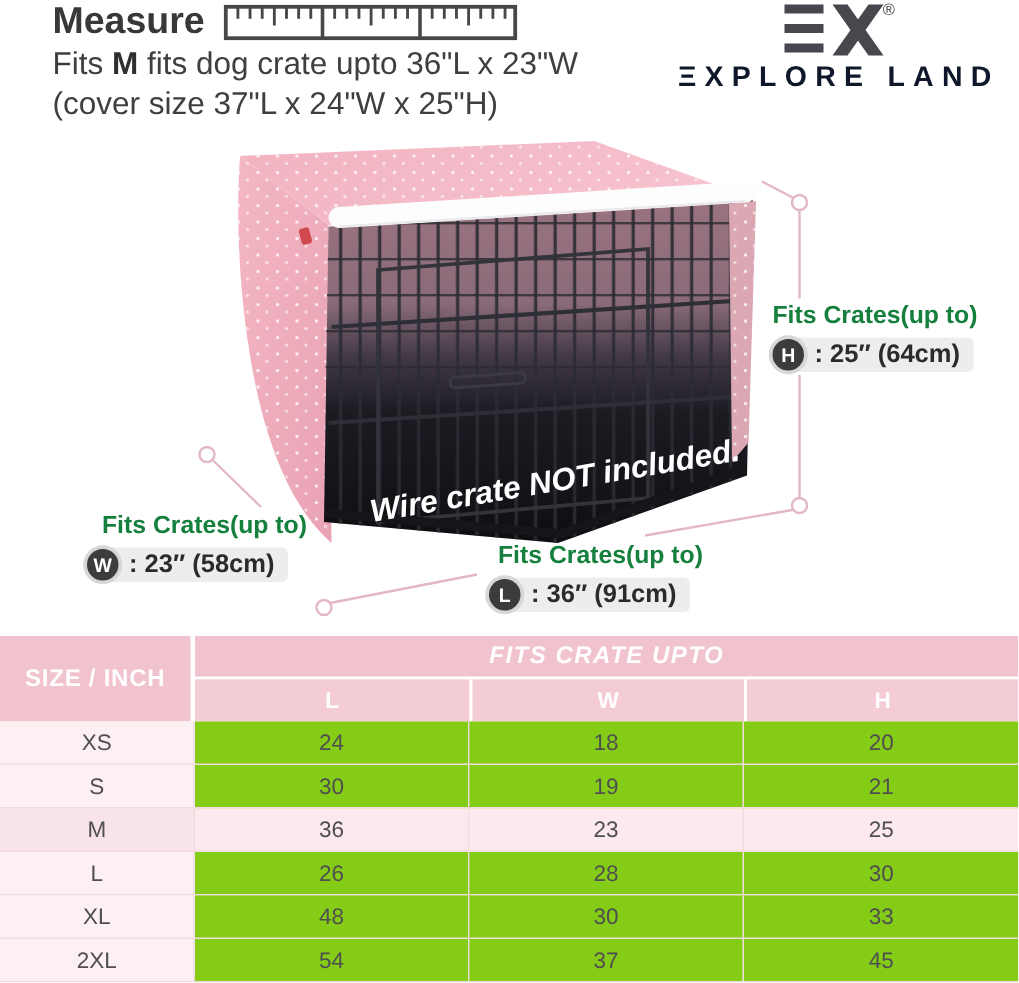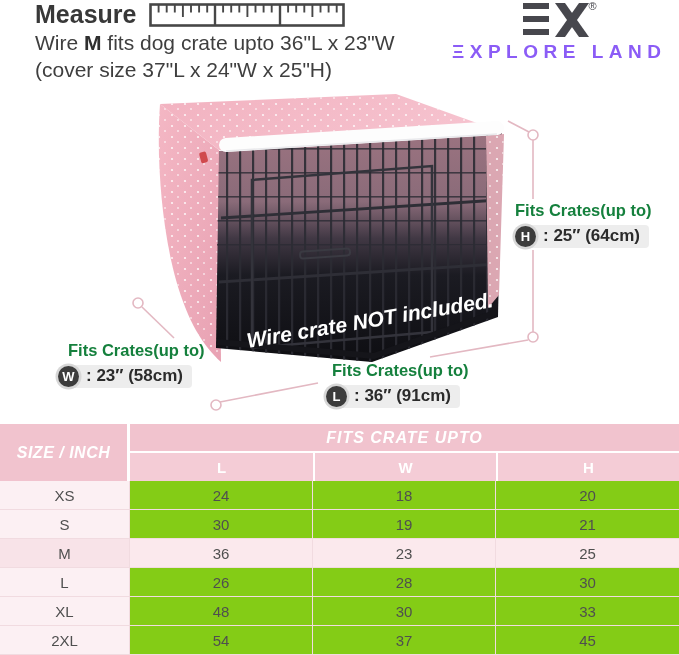--- a/index.html
+++ b/index.html
@@ -8,21 +8,21 @@
 
   
   .measure-title{position:absolute;left:35px;top:0px;font-size:25px;font-weight:bold;color:#383838;}
   .ruler{position:absolute;left:149px;top:3px;}
   .size-line1{position:absolute;left:35px;top:31px;font-size:21px;color:#3f3f3f;white-space:nowrap;}
   .size-line1 b{font-weight:bold;color:#2f2f2f;}
   .size-line2{position:absolute;left:35px;top:58px;font-size:21px;color:#3f3f3f;white-space:nowrap;}
   .brand{position:absolute;left:452px;top:0px;width:212px;}
   .brand-mark{display:block;margin:0 auto;}
   .brand-word{margin-top:1px;text-align:right;font-size:19px;font-weight:600;
-              letter-spacing:5.5px;color:#8b5cf6;white-space:nowrap;}
+              letter-spacing:5.5px;color:#0f172a;white-space:nowrap;}
 
   
   .photo-svg{position:absolute;left:0;top:90px;}
   .annot{position:absolute;}
   .annot .lbl{font-size:16.5px;font-weight:600;color:#15803d;white-space:nowrap;}
   .annot .valrow{display:flex;align-items:center;margin-top:5px;}
   .badge{position:relative;z-index:2;width:21px;height:21px;border-radius:50%;background:#3c3c3c;
          color:#fff;font-size:13px;font-weight:bold;text-align:center;line-height:21px;
          box-shadow:0 0 0 2.5px #d7d7d7;flex:0 0 auto;}
   .pill{position:relative;z-index:1;margin-left:-9px;padding:1px 9px 2px 16px;background:#ededed;
@@ -32,21 +32,21 @@
   .annot-w .lbl{padding-left:10px;}
   .annot-l{left:326px;top:361px;}
   .annot-l .lbl{padding-left:6px;}
 
   
   .size-table{position:absolute;left:0;top:424px;width:679px;height:231px;display:grid;
               grid-template-columns:130px 183px 183px 183px;
               grid-template-rows:29px 28px repeat(6,29px);}
   .size-table div{display:flex;align-items:center;justify-content:center;}
   .th-corner{grid-column:1;grid-row:1/3;background:#f1c3ce;border-right:3px solid #fff;
-             color:#fff;font-size:16px;font-weight:bold;font-style:italic;letter-spacing:.5px;}
+             color:#fff;font-size:16px;font-weight:bold;letter-spacing:.5px;}
   .th-group{grid-column:2/5;grid-row:1;background:#f1c3ce;border-bottom:2.5px solid #fff;
             color:#fff;font-size:16px;font-weight:bold;font-style:italic;letter-spacing:1px;}
   .th-sub{grid-row:2;background:#f4ccd6;color:#fff;font-size:15px;font-weight:600;}
   .th-sub + .th-sub{border-left:2.5px solid #fff;}
   .cell{font-size:15px;color:#4f4f4f;border-bottom:1px solid #f1dbe0;background:#84cc16;}
   .cell-size{background:#fcf0f3;border-right:1px solid #f1dbe0;}
   .cell-mid{border-right:1px solid #f1dbe0;}
   .row-hl-size{background:#f8e3e8;}
   .row-hl{background:#fbe9ed;}
 </style>
@@ -79,21 +79,21 @@
       <line x1="139.1" y1="1.5" x2="139.1" y2="9.5"></line>
         <line x1="147.2" y1="1.5" x2="147.2" y2="9.5"></line>
       <line x1="155.3" y1="1.5" x2="155.3" y2="9.5"></line>
         <line x1="163.4" y1="1.5" x2="163.4" y2="14"></line>
       <line x1="171.5" y1="1.5" x2="171.5" y2="9.5"></line>
         <line x1="179.6" y1="1.5" x2="179.6" y2="9.5"></line>
       <line x1="187.7" y1="1.5" x2="187.7" y2="9.5"></line>
     </g>
   </svg>
 
-  <div class="size-line1"><span>Wire </span><b>M</b><span> fits dog crate upto 36"L x 23"W</span></div>
+  <div class="size-line1"><span>Fits </span><b>M</b><span> fits dog crate upto 36"L x 23"W</span></div>
   <div class="size-line2">(cover size 37"L x 24"W x 25"H)</div>
 
   <div class="brand">
     <svg class="brand-mark" width="78" height="40" viewBox="0 0 78 40">
       <g fill="#47474d">
         <rect x="4" y="3" width="26" height="6"></rect>
         <rect x="4" y="16" width="26" height="6"></rect>
         <rect x="4" y="29" width="26" height="6"></rect>
         <polygon points="36,3 46,3 70,37 60,37"></polygon>
         <polygon points="60,3 70,3 46,37 36,37"></polygon>

